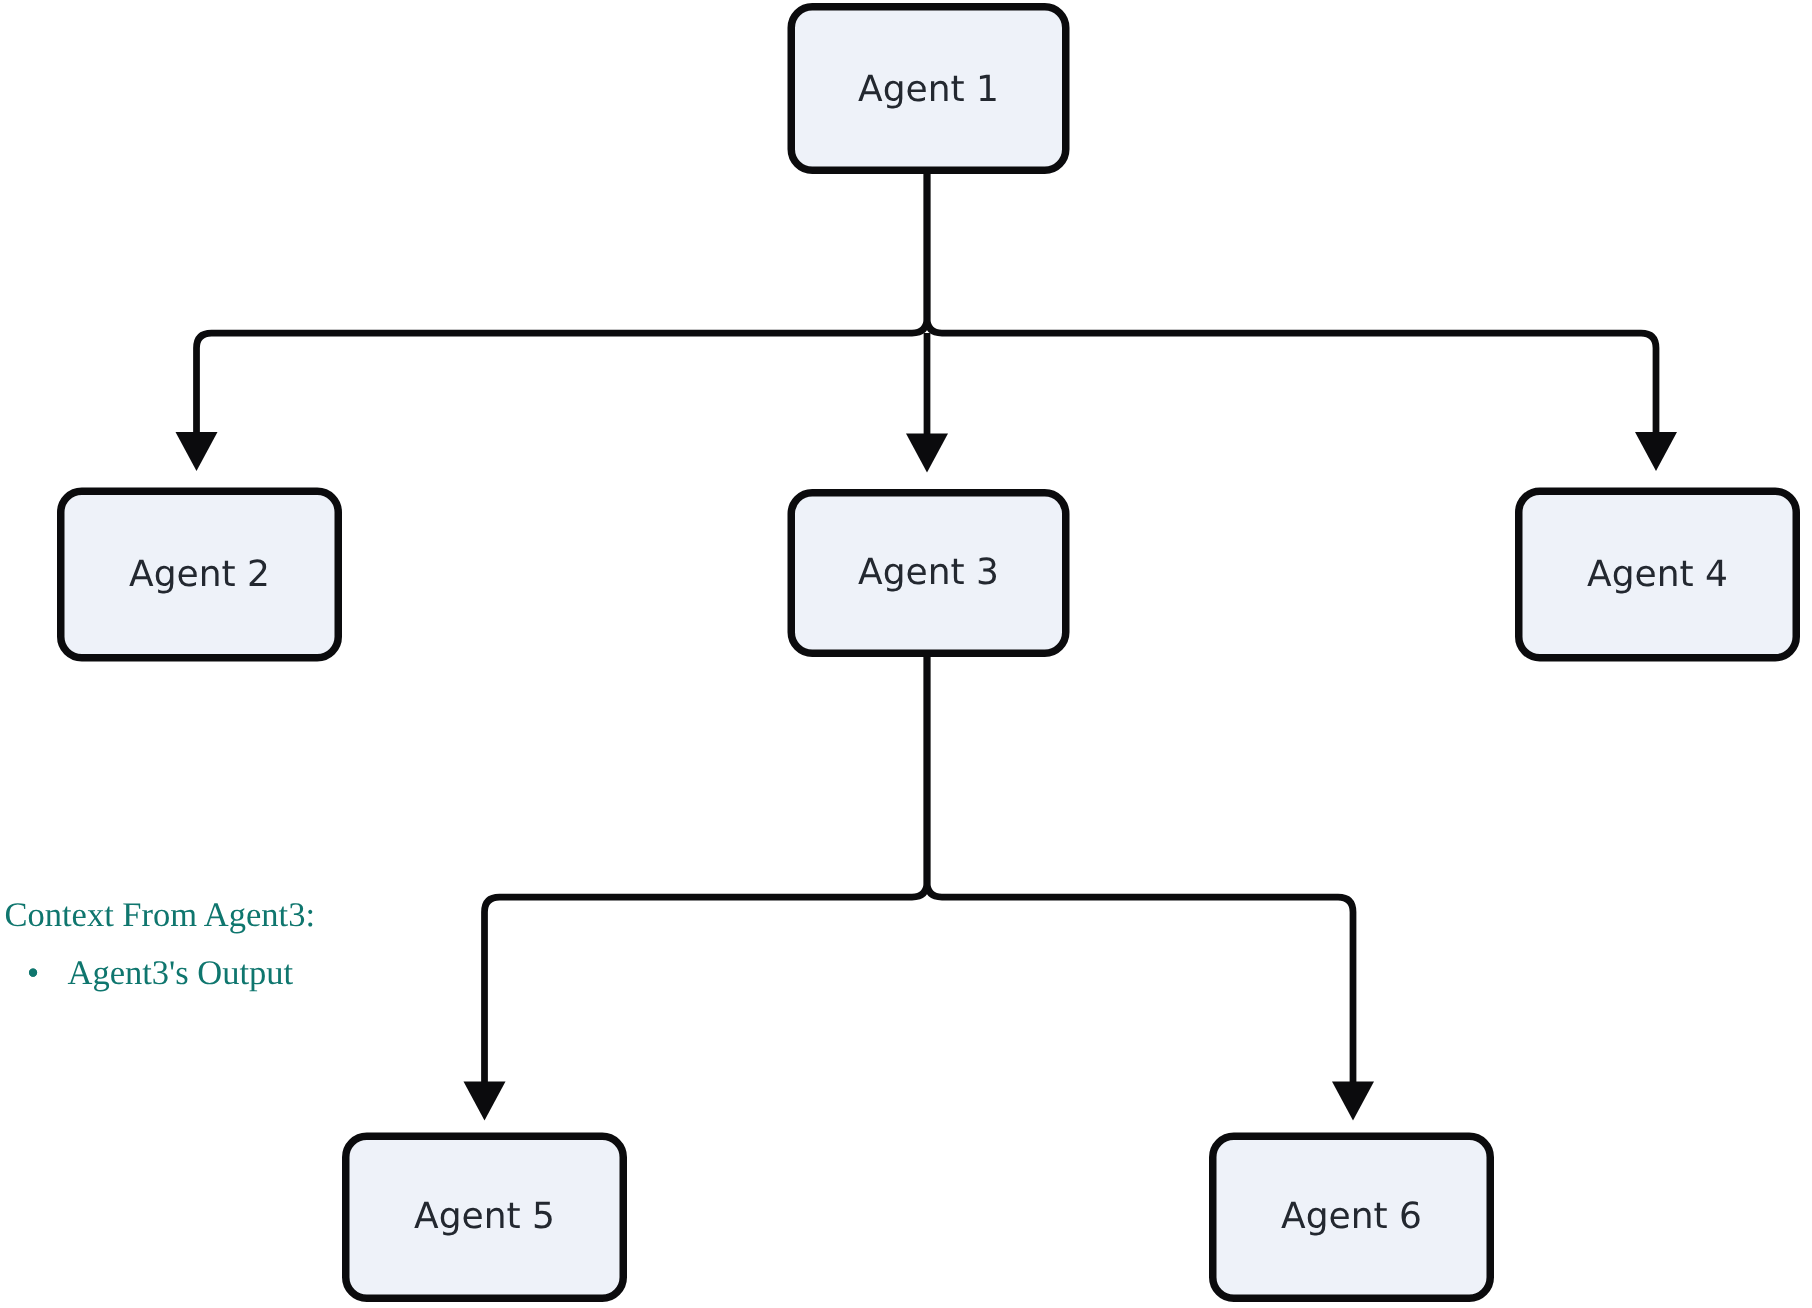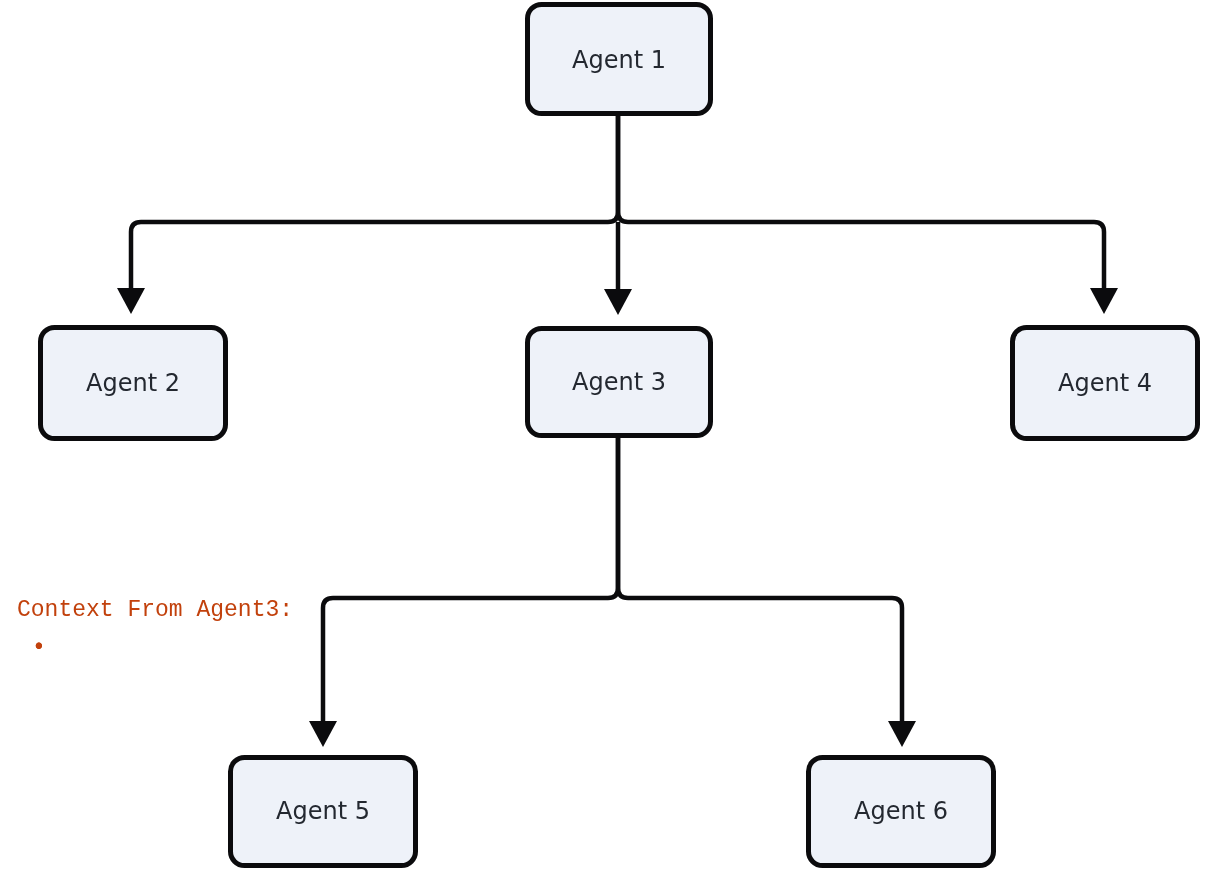--- a/index.html
+++ b/index.html
@@ -47,23 +47,22 @@
   }
   .arrow-head {
     fill: #0b0b0d;
     stroke: none;
   }
   .context-note {
     position: absolute;
     left: 0px;
     top: 595px;
     width: 330px;
-    color: #c2410c;
-    font-family: Liberation Mono, monospace;
-    padding-left: 14px;
+    color: #0f766e;
+    font-family: Liberation Serif, serif;
   }
   .context-title {
     font-size: 23px;
     line-height: 30px;
     white-space: nowrap;
     margin: 0 0 4px 3px;
   }
   .context-list {
     list-style: none;
     margin: 0;
@@ -150,17 +149,18 @@
   </svg>
 
   <div class="context-note">
     <div class="context-title">Context From Agent3:</div>
     <ul class="context-list">
       <li>
         <span class="bullet">•</span>
       </li>
       <li>
         <span class="bullet">•</span>
+        <span>Agent3's Output</span>
       </li>
     </ul>
   </div>
 
 </div>
 
 </body></html>

